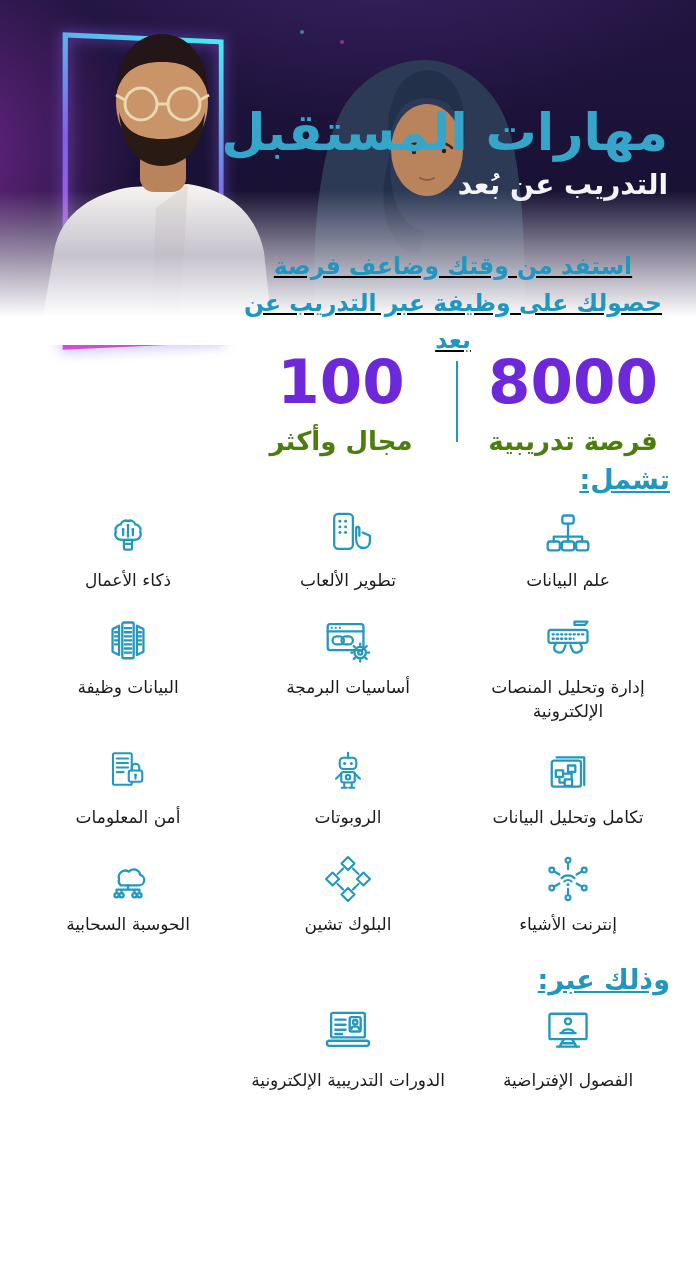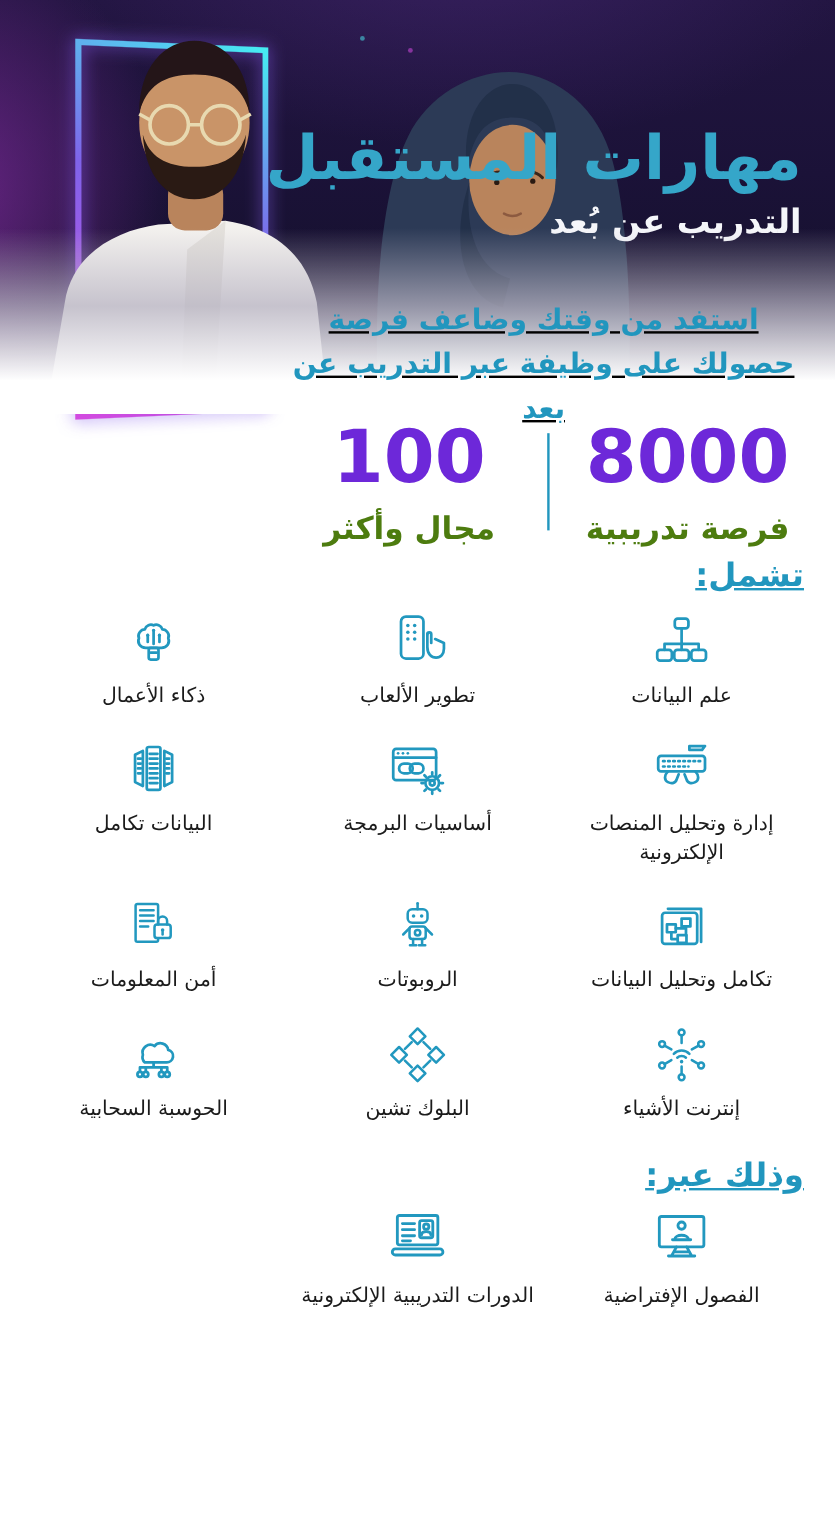--- a/index.html
+++ b/index.html
@@ -207,21 +207,21 @@
       <span class="icon">
         <svg width="52" height="52" viewBox="0 0 64 64" fill="none" stroke="currentColor" stroke-width="2.8" stroke-linecap="round" stroke-linejoin="round">
           <rect x="25" y="8" width="14" height="44" rx="2"></rect>
           <path d="M21 12 l-8 4 v28 l8 4 z"></path>
           <path d="M43 12 l8 4 v28 l-8 4 z"></path>
           <path d="M28 15 h8 M28 20 h8 M28 25 h8 M28 30 h8 M28 35 h8 M28 40 h8 M28 45 h8"></path>
           <path d="M16 20 h3 M16 25 h3 M16 30 h3 M16 35 h3"></path>
           <path d="M45 20 h3 M45 25 h3 M45 30 h3 M45 35 h3"></path>
         </svg>
       </span>
-      <div class="skill-label">البيانات تكامل</div>
+      <div class="skill-label">البيانات وظيفة</div>
     </div>
 
     <div class="skill">
       <span class="icon">
         <svg width="52" height="52" viewBox="0 0 64 64" fill="none" stroke="currentColor" stroke-width="2.8" stroke-linecap="round" stroke-linejoin="round">
           <path d="M18 14 h34 v34"></path>
           <rect x="12" y="18" width="36" height="32" rx="3"></rect>
           <rect x="17" y="30" width="9" height="8"></rect>
           <rect x="32" y="24" width="9" height="8"></rect>
           <rect x="28" y="41" width="9" height="8"></rect>

